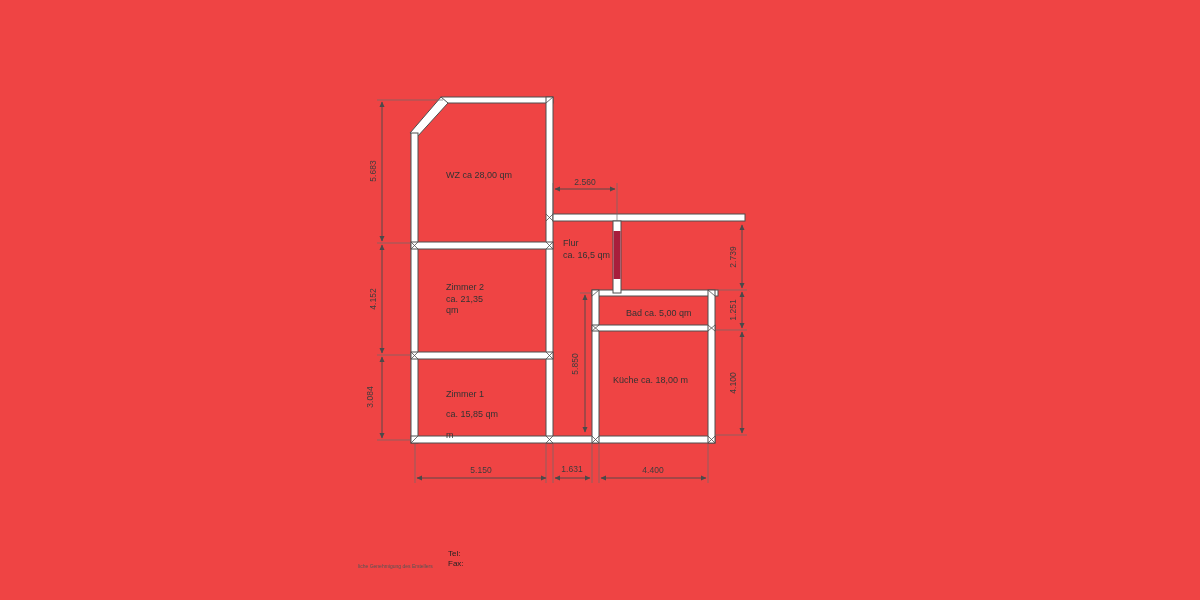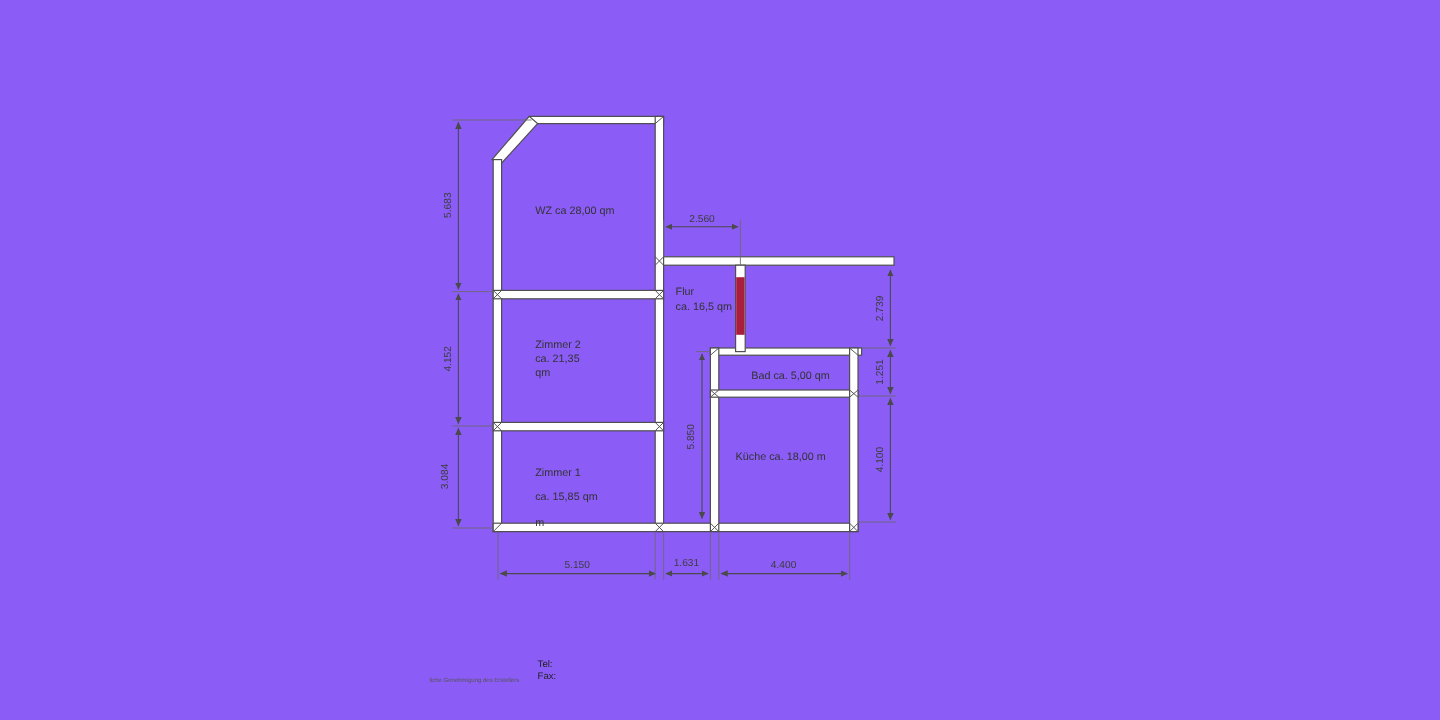--- a/index.html
+++ b/index.html
@@ -1,16 +1,16 @@
 <!DOCTYPE html>
 <html><head>
 <meta charset="utf-8">
 <style>
   html,body{margin:0;padding:0;background:#ffffff;}
-  .canvas{position:relative;width:1200px;height:600px;background:#8b5cf6;overflow:hidden;}
+  .canvas{position:relative;width:1200px;height:600px;background:#ef4444;overflow:hidden;}
   svg{position:absolute;left:0;top:0;}
   .wall{fill:#ffffff;stroke:#4f4f4f;stroke-width:1;}
   .dim{stroke:#4a4a4a;stroke-width:0.9;fill:none;}
   .ext{stroke:#6a6a6a;stroke-width:0.7;fill:none;}
   .xmark{stroke:#4f4f4f;stroke-width:0.8;fill:none;}
   text{fill:#333333;font-family:"Liberation Sans","DejaVu Sans",sans-serif;}
   .roomlabel{font-size:9px;}
   .dimlabel{font-size:8.5px;fill:#3d3d3d;}
   .footerlabel{font-size:8px;fill:#222;}
   .notelabel{font-size:5px;fill:#555;}

